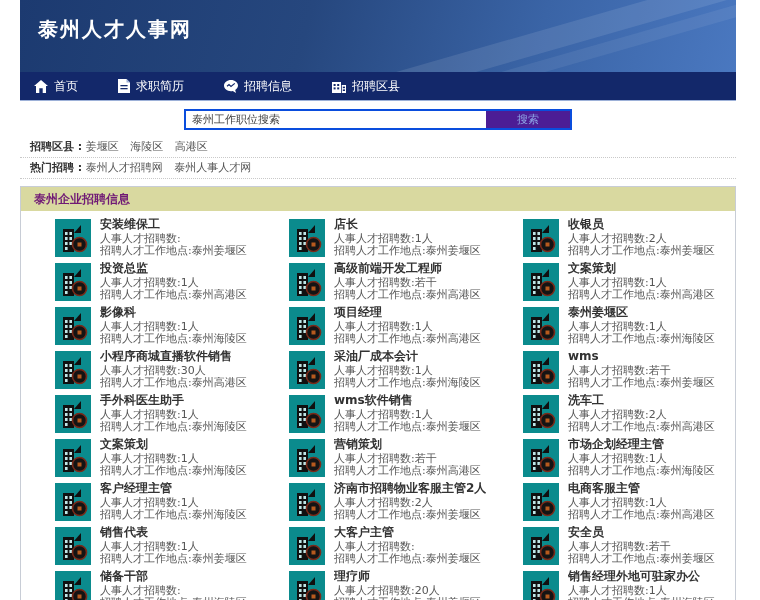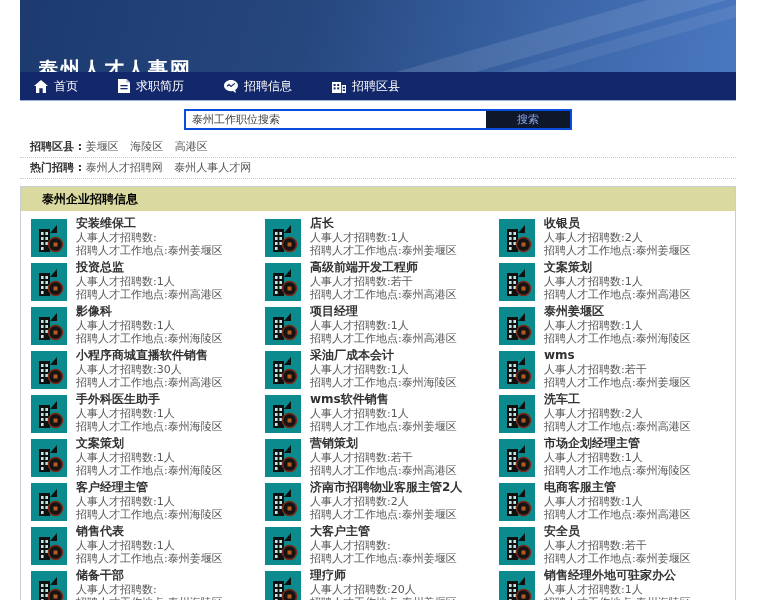--- a/index.html
+++ b/index.html
@@ -18,21 +18,21 @@
   .site-header::after{
     content:"";position:absolute;right:-60px;top:18px;width:420px;height:22px;
     background:rgba(255,255,255,0.10);transform:rotate(-16deg);border-radius:12px;
   }
   .site-header::before{
     content:"";position:absolute;right:-30px;top:48px;width:360px;height:12px;
     background:rgba(255,255,255,0.07);transform:rotate(-16deg);border-radius:10px;
   }
   .site-title{
     padding:16px 0 0 18px;color:#ffffff;font-size:20px;font-weight:bold;
-    letter-spacing:2px;position:relative;z-index:2;margin-top:40px;
+    letter-spacing:2px;position:relative;z-index:2;
   }
   .site-subtitle{
     padding:9px 0 0 19px;color:#a9bada;font-size:10px;letter-spacing:1px;
     position:relative;z-index:2;
   }
 
   
   .main-nav{
     height:28px;background:#13286a;display:flex;align-items:flex-start;
     box-shadow:0 1px 0 #9db1d8;position:relative;
@@ -49,44 +49,44 @@
     width:388px;height:21px;margin:0 auto;background:#0a4ddd;
     display:flex;box-sizing:border-box;padding:2px;
   }
   .search-input{
     flex:1;height:17px;border:none;outline:none;background:#ffffff;
     font-size:11px;color:#333;padding:0 6px;
     font-family:"DejaVu Sans","Liberation Sans",sans-serif;
   }
   .search-input::placeholder{color:#3d3d3d;opacity:1;}
   .search-button{
-    width:84px;border:none;background:#0f172a;color:#8ea8e8;font-size:11px;
+    width:84px;border:none;background:#4c1d95;color:#8ea8e8;font-size:11px;
     cursor:pointer;font-family:Liberation Sans, sans-serif;
   }
 
   
   .filter-row{
     padding:3px 10px;font-size:11px;color:#555;
     border-bottom:1px dotted #c9c9c9;line-height:14px;
   }
   .filter-label{font-weight:bold;color:#333;}
   .filter-link{color:#555;text-decoration:none;margin-right:8px;cursor:pointer;}
 
   
   .jobs-panel{margin-top:7px;border:1px solid #c8cdd6;background:#ffffff;}
   .jobs-panel-header{
-    background:#d9d9a0;padding:5px 21px;font-size:12px;font-weight:bold;color:#000000;
+    background:#d9d9a0;padding:5px 13px;font-size:12px;font-weight:bold;color:#701a75;
     line-height:14px;
   }
   .jobs-grid{
     display:grid;grid-template-columns:repeat(3,1fr);
     grid-auto-rows:39px;row-gap:5px;column-gap:8px;
     padding:7px 10px 10px 10px;
   }
-  .job-item{display:flex;gap:9px;align-items:flex-end;cursor:pointer;}
+  .job-item{display:flex;gap:9px;align-items:center;cursor:pointer;margin-left:24px;}
   .job-icon{flex:0 0 36px;width:36px;height:38px;display:block;}
   .job-icon svg{display:block;}
   .job-text{min-width:0;}
   .job-title{
     font-size:12px;font-weight:bold;color:#333;line-height:13px;
     white-space:nowrap;overflow:hidden;
   }
   .job-count,.job-location{
     font-size:11px;color:#555;line-height:12.5px;white-space:nowrap;overflow:hidden;
   }

